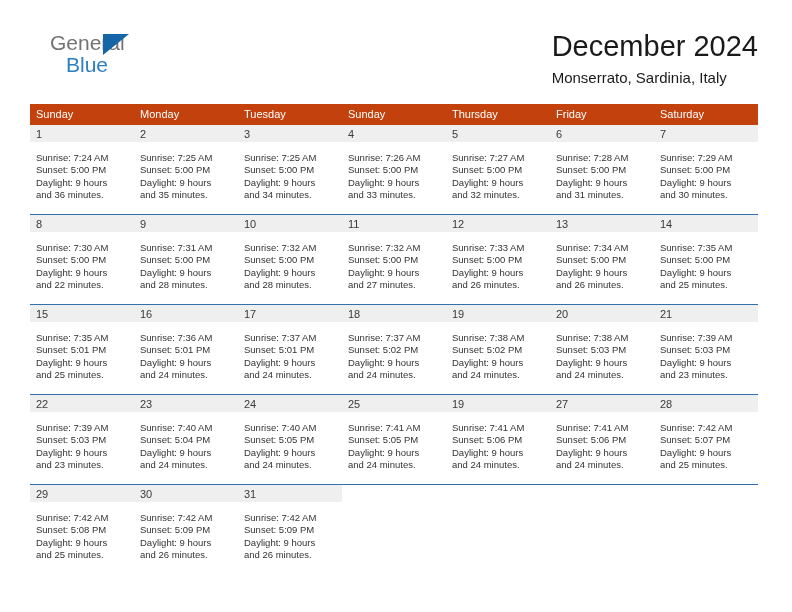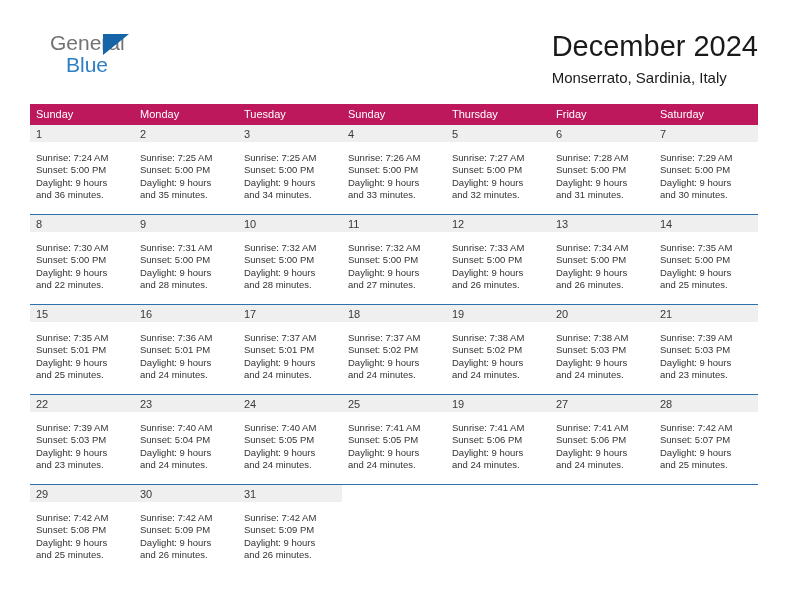--- a/index.html
+++ b/index.html
@@ -94,21 +94,21 @@
   .calendar {
     position: absolute;
     left: 30px;
     top: 104px;
     width: 728px;
     border-collapse: collapse;
     table-layout: fixed;
   }
 
   .dow-row th {
-    background: #be185d;
+    background: #c2410c;
     color: #ffffff;
     font-size: 11px;
     font-weight: normal;
     text-align: left;
     padding: 4px 0 5px 6px;
     height: 19px;
     box-sizing: border-box;
     border: none;
   }
 

